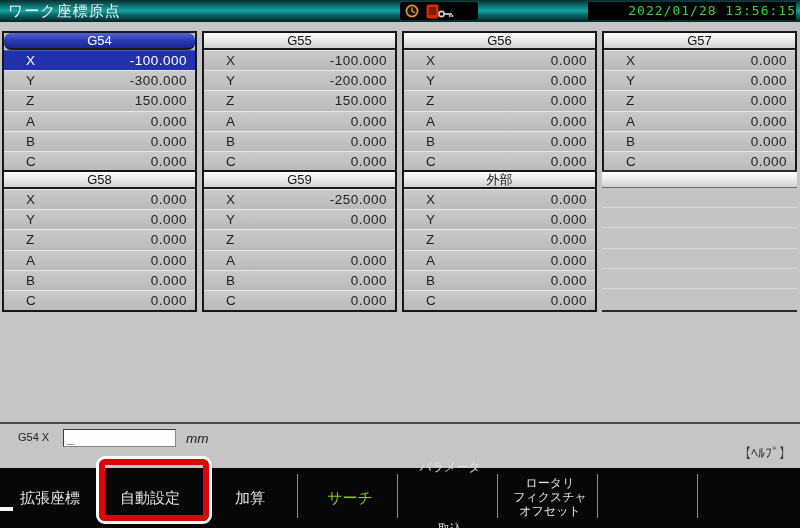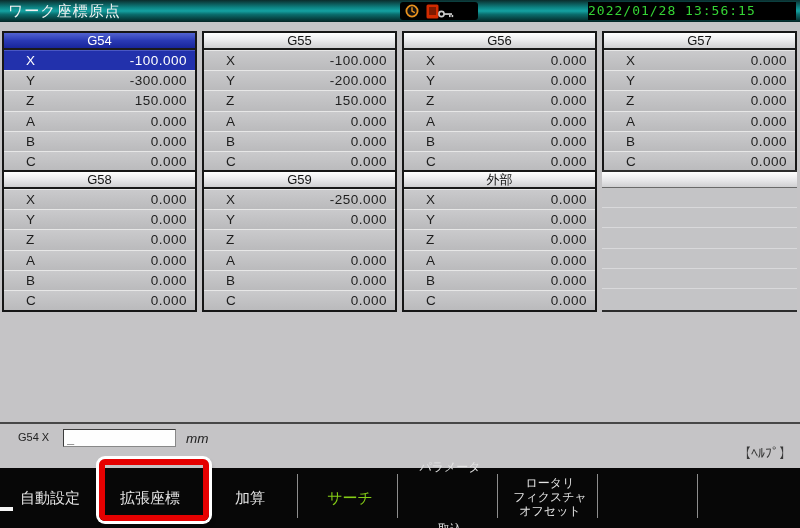--- a/index.html
+++ b/index.html
@@ -8,30 +8,30 @@
 
   
   .titlebar{position:absolute;left:0;top:0;width:800px;height:22px;
     background:linear-gradient(180deg,#0b2d2d 0%,#0d8585 35%,#14a2a2 50%,#0a6d6d 65%,#042424 100%);}
   .title-text{position:absolute;left:8px;top:0;height:28px;line-height:22px;
     color:#f2f2f2;font-size:15px;letter-spacing:1px;}
   .icon-plate{position:absolute;left:400px;top:2px;width:78px;height:18px;background:#000;
     border-radius:3px;display:flex;align-items:center;gap:7px;padding-left:5px;box-sizing:border-box;}
   .clock-timer-datetime{position:absolute;left:588px;top:2px;width:208px;height:18px;background:#000;
     color:#35d435;font-family:"DejaVu Sans Mono",monospace;font-size:13px;line-height:18px;
-    text-align:left;letter-spacing:1px;}
+    text-align:right;letter-spacing:1px;}
 
   
   .trow-group{position:absolute;left:2px;display:flex;gap:5px;}
   #table-row-1{top:31px;} #table-row-2{top:170px;}
   .ctable{width:195px;box-sizing:border-box;border:2px solid #161616;background:#c0c0c2;}
   .thead{height:15px;line-height:15px;text-align:center;font-size:13px;color:#121212;
     background:linear-gradient(180deg,#ffffff 0%,#ececee 45%,#d0d0d2 100%);
     border-bottom:2px solid #1a1a1a;}
-  .thead.sel{background:linear-gradient(180deg,#5263cf 0%,#2a3ab4 50%,#18259a 100%);color:#ffffff;}
+  .thead.sel{background:linear-gradient(180deg,#5263cf 0%,#2a3ab4 50%,#18259a 100%);color:#ffffff;border-radius:7px;}
   .trow{height:19.2px;display:flex;align-items:center;font-size:13.5px;color:#1e1e1e;
     background:linear-gradient(180deg,#cacacc 0%,#bababc 100%);border-top:1px solid #e7e7e7;}
   .trow:first-of-type{border-top:none;}
   .trow.sel{background:#2231ac;color:#ffffff;border-top-color:#4a57c4;}
   .axis{width:45px;padding-left:22px;box-sizing:content-box;}
   .val{flex:1;text-align:right;padding-right:8px;letter-spacing:0.5px;}
 
   
   .ctable.empty{border:none;border-top:2px solid #2c2c2c;border-bottom:2px solid #2c2c2c;background:#c4c4c6;}
   .thead-empty{height:15px;background:linear-gradient(180deg,#ffffff 0%,#ececee 45%,#d0d0d2 100%);
@@ -300,24 +300,24 @@
   <span class="input-unit">mm</span>
   <span class="help-label">【ﾍﾙﾌﾟ】</span>
 
   <div class="softkey-bar" id="softkey-bar">
     <div class="vsep" style="left:297px;"></div>
     <div class="vsep" style="left:397px;"></div>
     <div class="vsep" style="left:497px;"></div>
     <div class="vsep" style="left:597px;"></div>
     <div class="vsep" style="left:697px;"></div>
       <div class="menu-btn lines1">
+        <div>拡張座標</div>
+      </div>
+      <div class="menu-btn lines1">
         <div>自動設定</div>
-      </div>
-      <div class="menu-btn lines1">
-        <div>拡張座標</div>
       </div>
       <div class="menu-btn lines1">
         <div>加算</div>
       </div>
       <div class="menu-btn lines1 disabled">
         <div>サーチ</div>
       </div>
       <div class="menu-btn lines2">
         <div>パラメータ</div>
         <div>取込</div>

